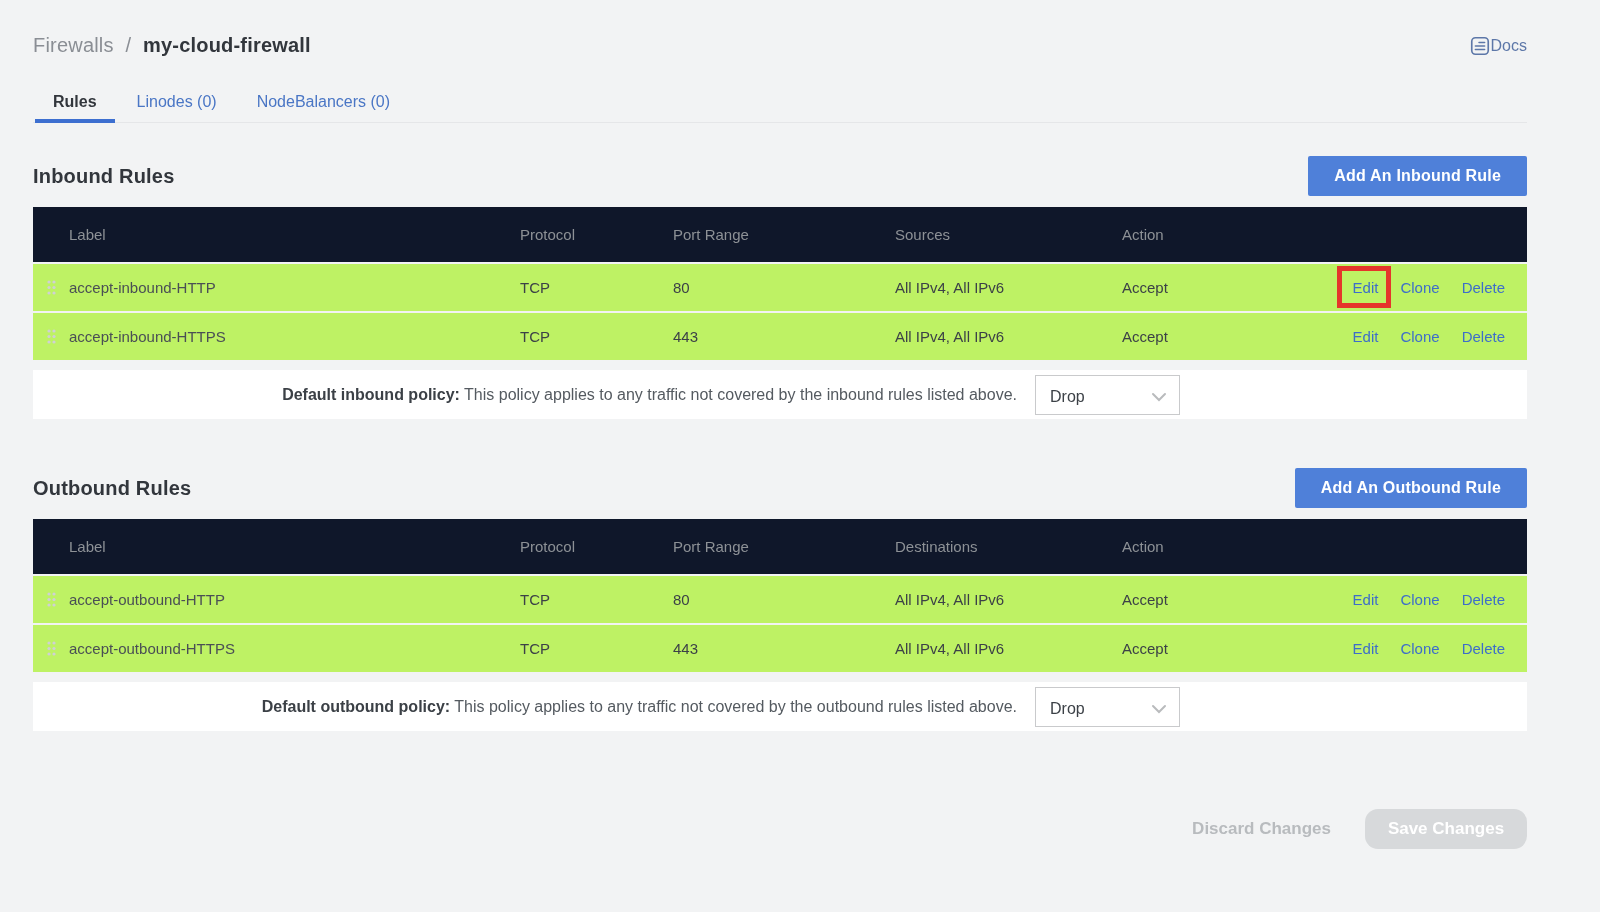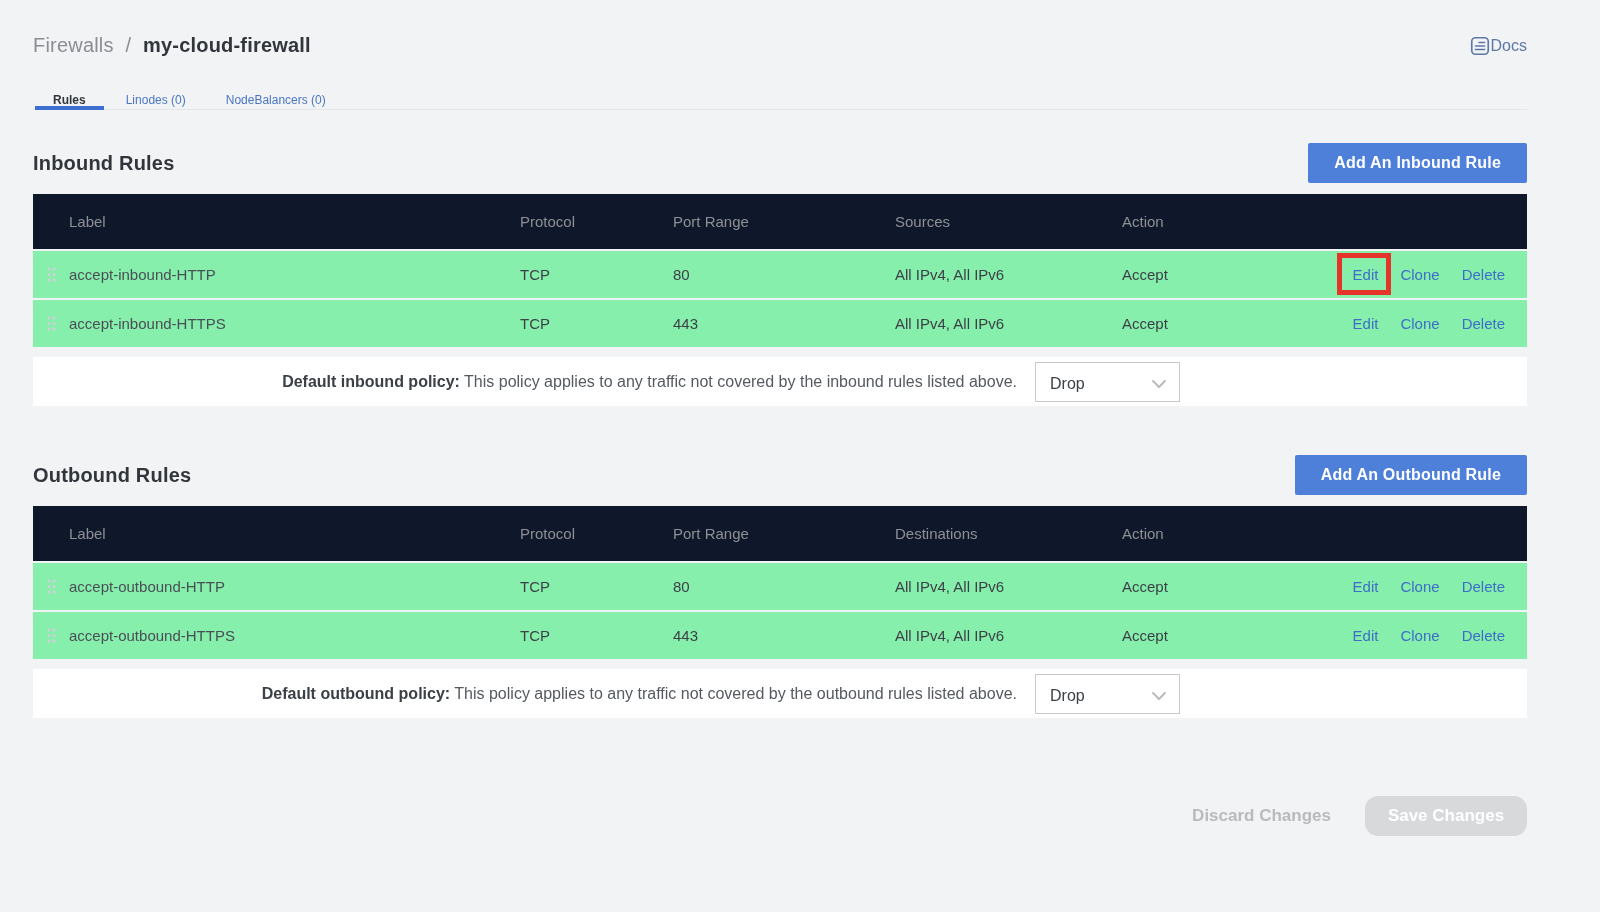--- a/index.html
+++ b/index.html
@@ -26,21 +26,21 @@
     color: #5d77a8; font-size: 16px; cursor: pointer;
   }
   .docs-link svg { display: block; }
 
   
   .tabs {
     display: flex; margin-top: 21px;
     border-bottom: 1px solid #e5e6e8;
   }
   .tab {
-    font-size: 12px; padding: 12px 20px 2px 20px; cursor: pointer;
+    font-size: 16px; padding: 12px 20px 11px 20px; cursor: pointer;
     color: #4a76c5; position: relative;
   }
   .tab.active { color: #32363c; font-weight: 700; }
   .tab.active .tab-underline {
     position: absolute; left: 2px; right: 2px; bottom: -1px;
     height: 4px; background: #3d6fd0;
   }
 
   
   .section-header {
@@ -59,21 +59,21 @@
   .t-row {
     display: grid;
     grid-template-columns: 36px 451px 153px 222px 227px 160px 1fr;
     align-items: center;
   }
   .t-head {
     background: #0f172a; height: 55px;
     color: #8d9196; font-size: 15px;
   }
   .t-body-row {
-    background: #86efac; height: 49px;
+    background: #bef264; height: 49px;
     border-top: 2px solid #f2f3f4;
     font-size: 15px; color: #3c4147;
   }
   .cell-label { color: #4a4f55; }
   .drag-cell { display: flex; justify-content: center; align-items: center; cursor: grab; }
   .actions-cell {
     display: flex; justify-content: flex-end; align-items: center;
     gap: 22px; padding-right: 22px;
   }
   .action-link { color: #3d6ec9; font-size: 15px; cursor: pointer; text-decoration: none; }

